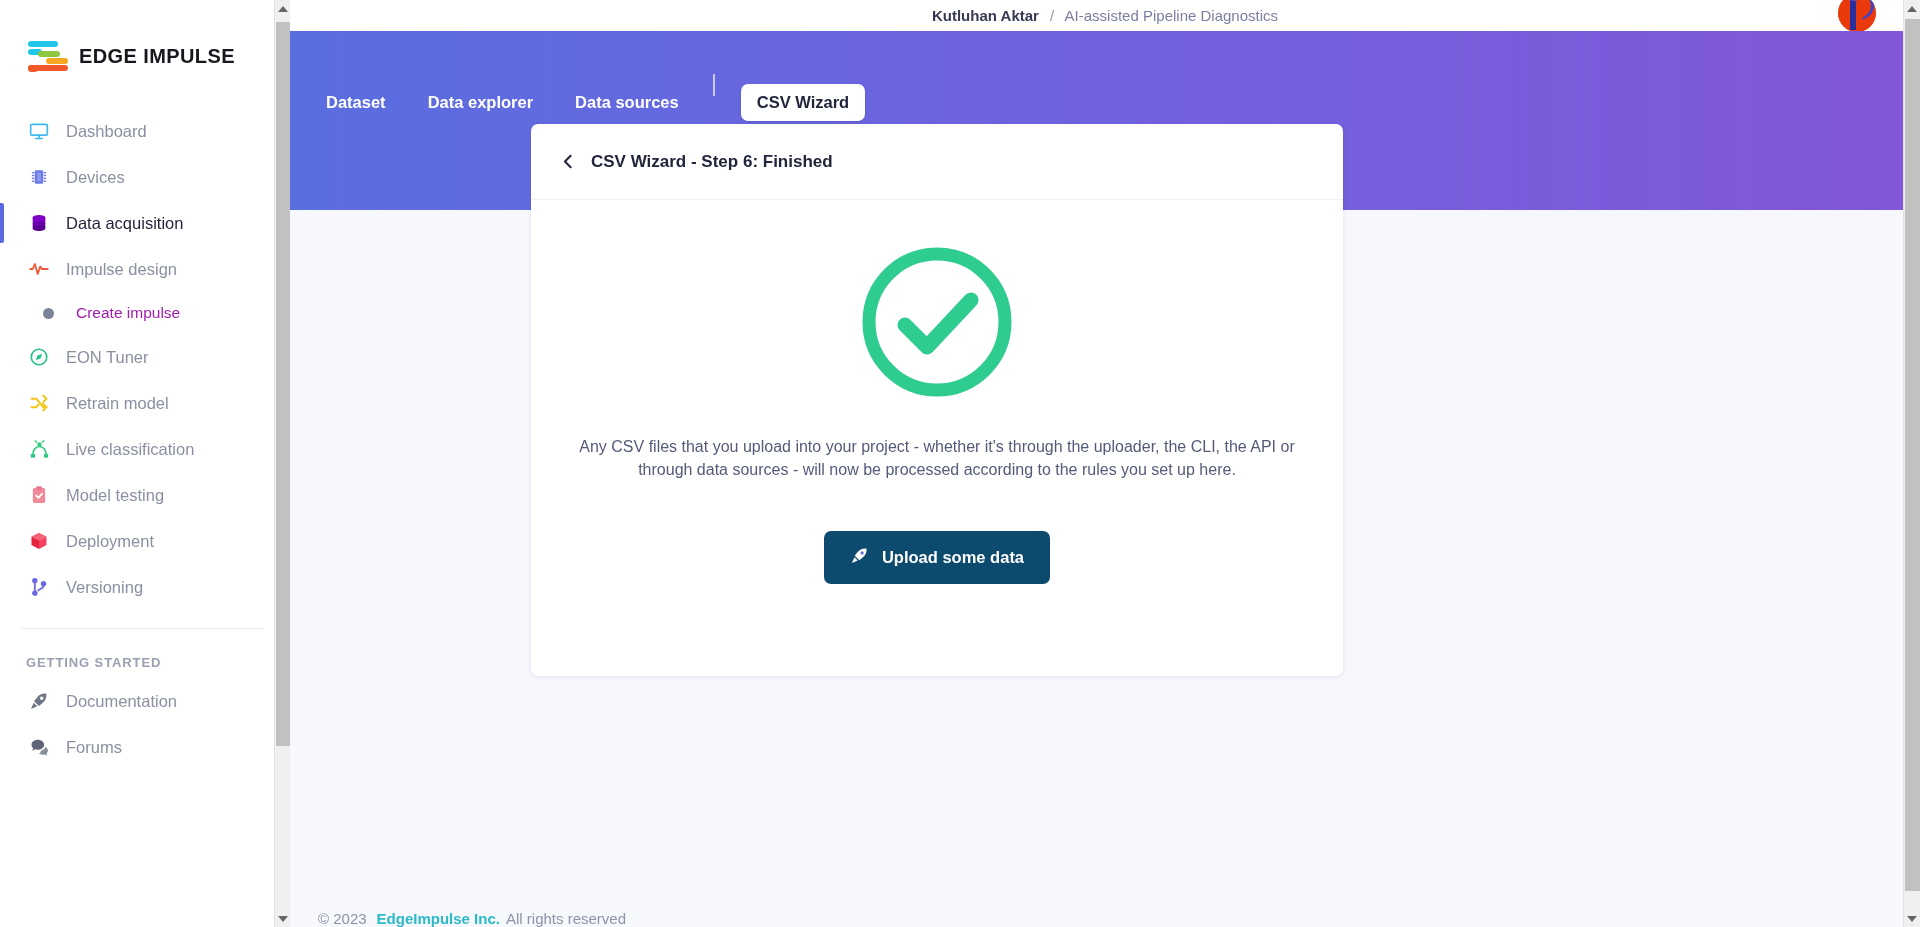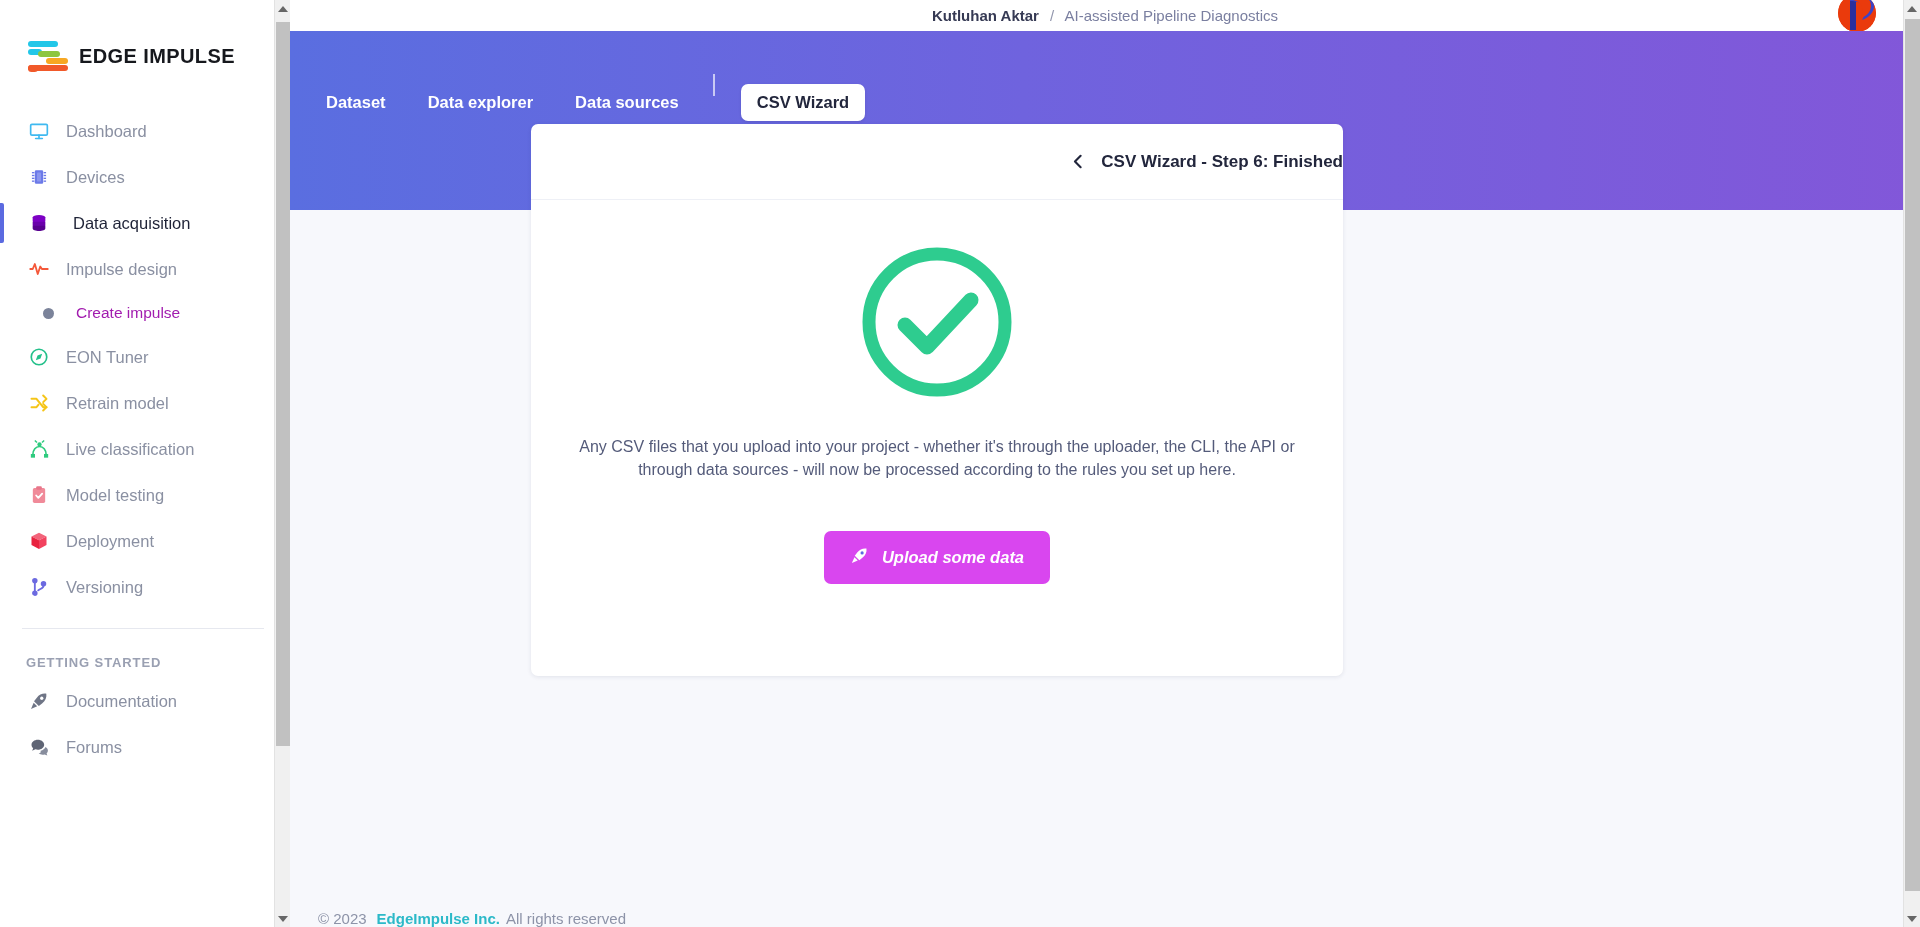--- a/index.html
+++ b/index.html
@@ -54,21 +54,21 @@
     color: #8a90a2;
     font-size: 16.5px;
     cursor: pointer;
     text-decoration: none;
   }
   .nav-item .ic {
     width: 26px; height: 22px; margin-right: 14px;
     display: flex; align-items: center; justify-content: center;
     flex: 0 0 26px;
   }
-  .nav-item.active { color: #1f2337; font-weight: 400; gap: 7px; }
+  .nav-item.active { color: #1f2337; font-weight: 400; }
   .nav-item.active::before {
     content: ""; position: absolute; left: 0; top: 3px;
     width: 4px; height: 40px; background: #5b6ae0; border-radius: 0 2px 2px 0;
   }
   .nav-sub {
     display: flex; align-items: center;
     height: 42px; padding-left: 43px;
     color: #a21caf; font-size: 15.5px; cursor: pointer;
   }
   .nav-sub .dot {
@@ -155,40 +155,40 @@
   
   .card {
     position: absolute; left: 241px; top: 124px;
     width: 812px; min-height: 552px;
     background: #ffffff; border-radius: 7px;
     box-shadow: 0 1px 4px rgba(30,35,80,.10);
     overflow: hidden;
   }
   .card-head {
     height: 76px; display: flex; align-items: center;
-    padding-left: 20px; border-bottom: 1px solid #eef0f6; justify-content: flex-end;
+    padding-left: 20px; border-bottom: 1px solid #eef0f6;
   }
   .back-chevron {
     width: 34px; height: 34px; display: flex; align-items: center;
     justify-content: center; cursor: pointer; margin-right: 6px;
   }
   .card-title { font-size: 17px; font-weight: 700; color: #22263c; }
   .card-body { padding: 34px 24px 40px; text-align: center; }
   .check-wrap { display: flex; justify-content: center; padding-top: 8px; }
   .blurb {
     margin: 30px auto 0; max-width: 770px;
     font-size: 16px; line-height: 1.42; color: #545b7a;
   }
   .btn-wrap { margin-top: 50px; display: flex; justify-content: center; }
   .btn-upload {
     display: inline-flex; align-items: center; gap: 13px;
-    background: #d946ef; color: #fff;
+    background: #0c4a6e; color: #fff;
     border: none; border-radius: 7px;
     padding: 15px 26px; font-size: 16.5px; font-weight: 700;
-    font-family: "Liberation Sans", sans-serif; cursor: pointer; font-style: italic;
+    font-family: "Liberation Sans", sans-serif; cursor: pointer;
   }
 
   .footer {
     position: absolute; left: 0; bottom: 0;
     width: 1630px; height: 80px;
     display: flex; align-items: flex-end;
     padding-left: 28px;
     font-size: 15px; color: #8d93a8;
     background: #f7f8fc;
   }

